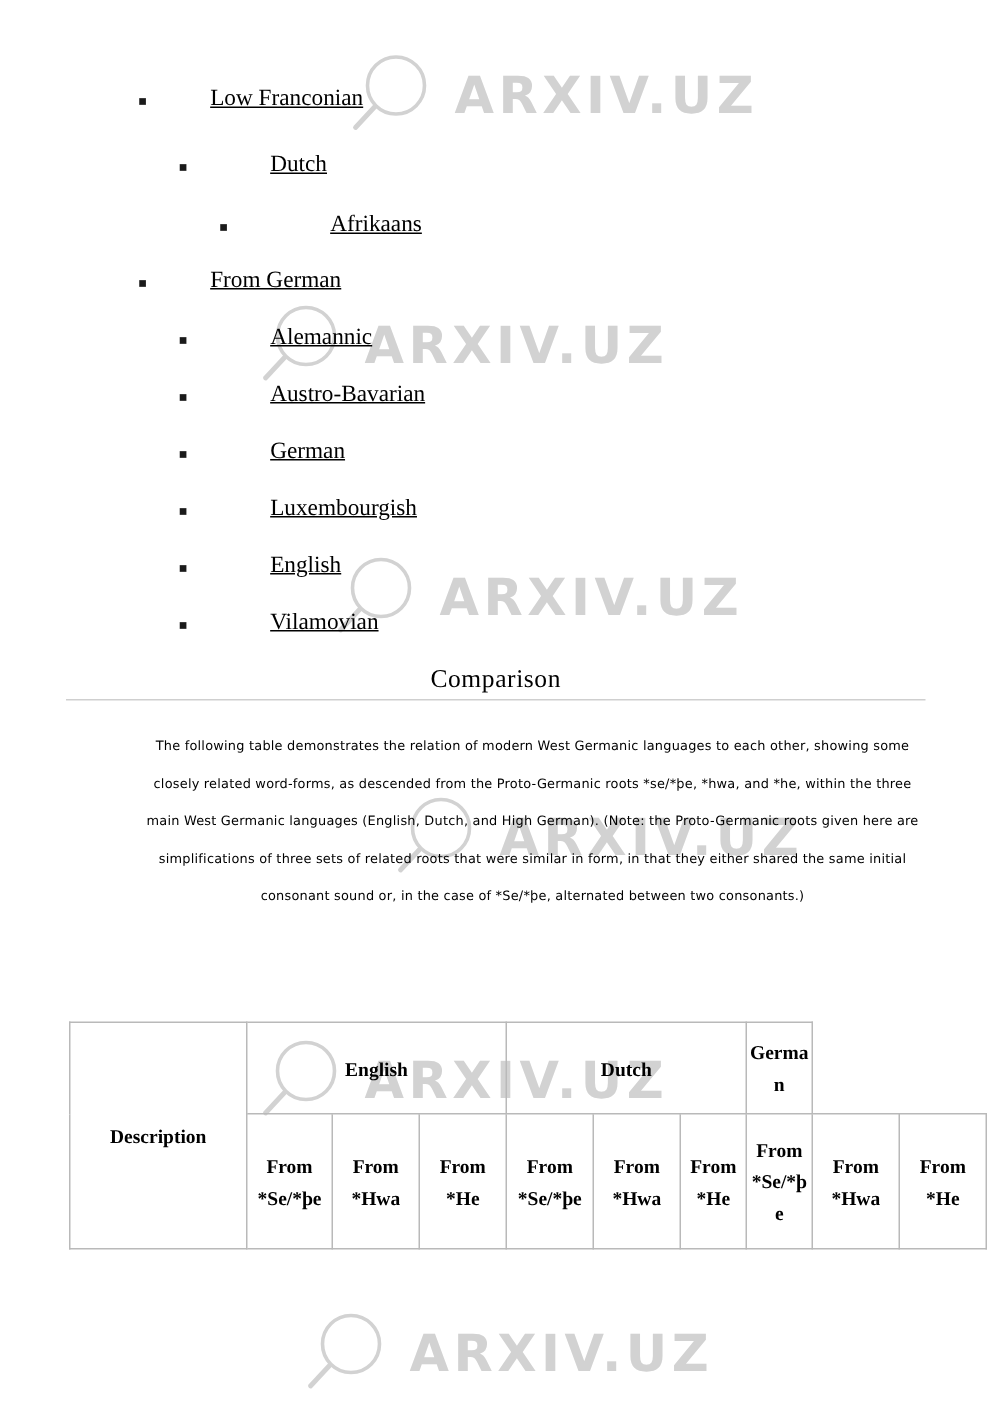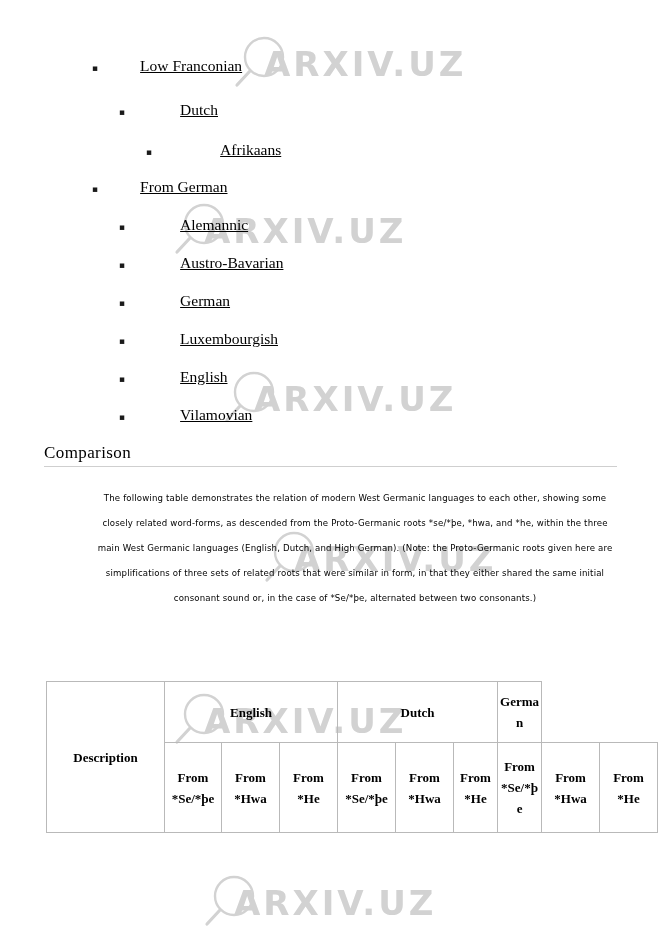--- a/index.html
+++ b/index.html
@@ -17,20 +17,21 @@
   }
 
   
   .wm {
     position: absolute;
     pointer-events: none;
     user-select: none;
     z-index: 0;
     display: flex;
     align-items: center;
+    gap: 39px;
   }
   .wm .wm-glass {
     position: relative;
     width: 62px;
     height: 62px;
     flex: 0 0 auto;
   }
   .wm .wm-glass svg { display: block; }
   .wm .wm-text {
     font-family: "DejaVu Sans", "Liberation Sans", sans-serif;
@@ -75,20 +76,21 @@
   .lvl3 .label { margin-left: 68px; }
 
   
   .section {
     position: absolute;
     left: 44px;
     width: 573px;
     z-index: 2;
   }
   .section-title {
+    text-align: center;
     font-size: 17px;
     font-weight: normal;
     letter-spacing: 0.4px;
     margin: 0 0 3px 0;
     font-family: "Liberation Serif", "DejaVu Serif", serif;
   }
   .section-rule {
     height: 1px;
     background: #cfcfcf;
     width: 100%;

